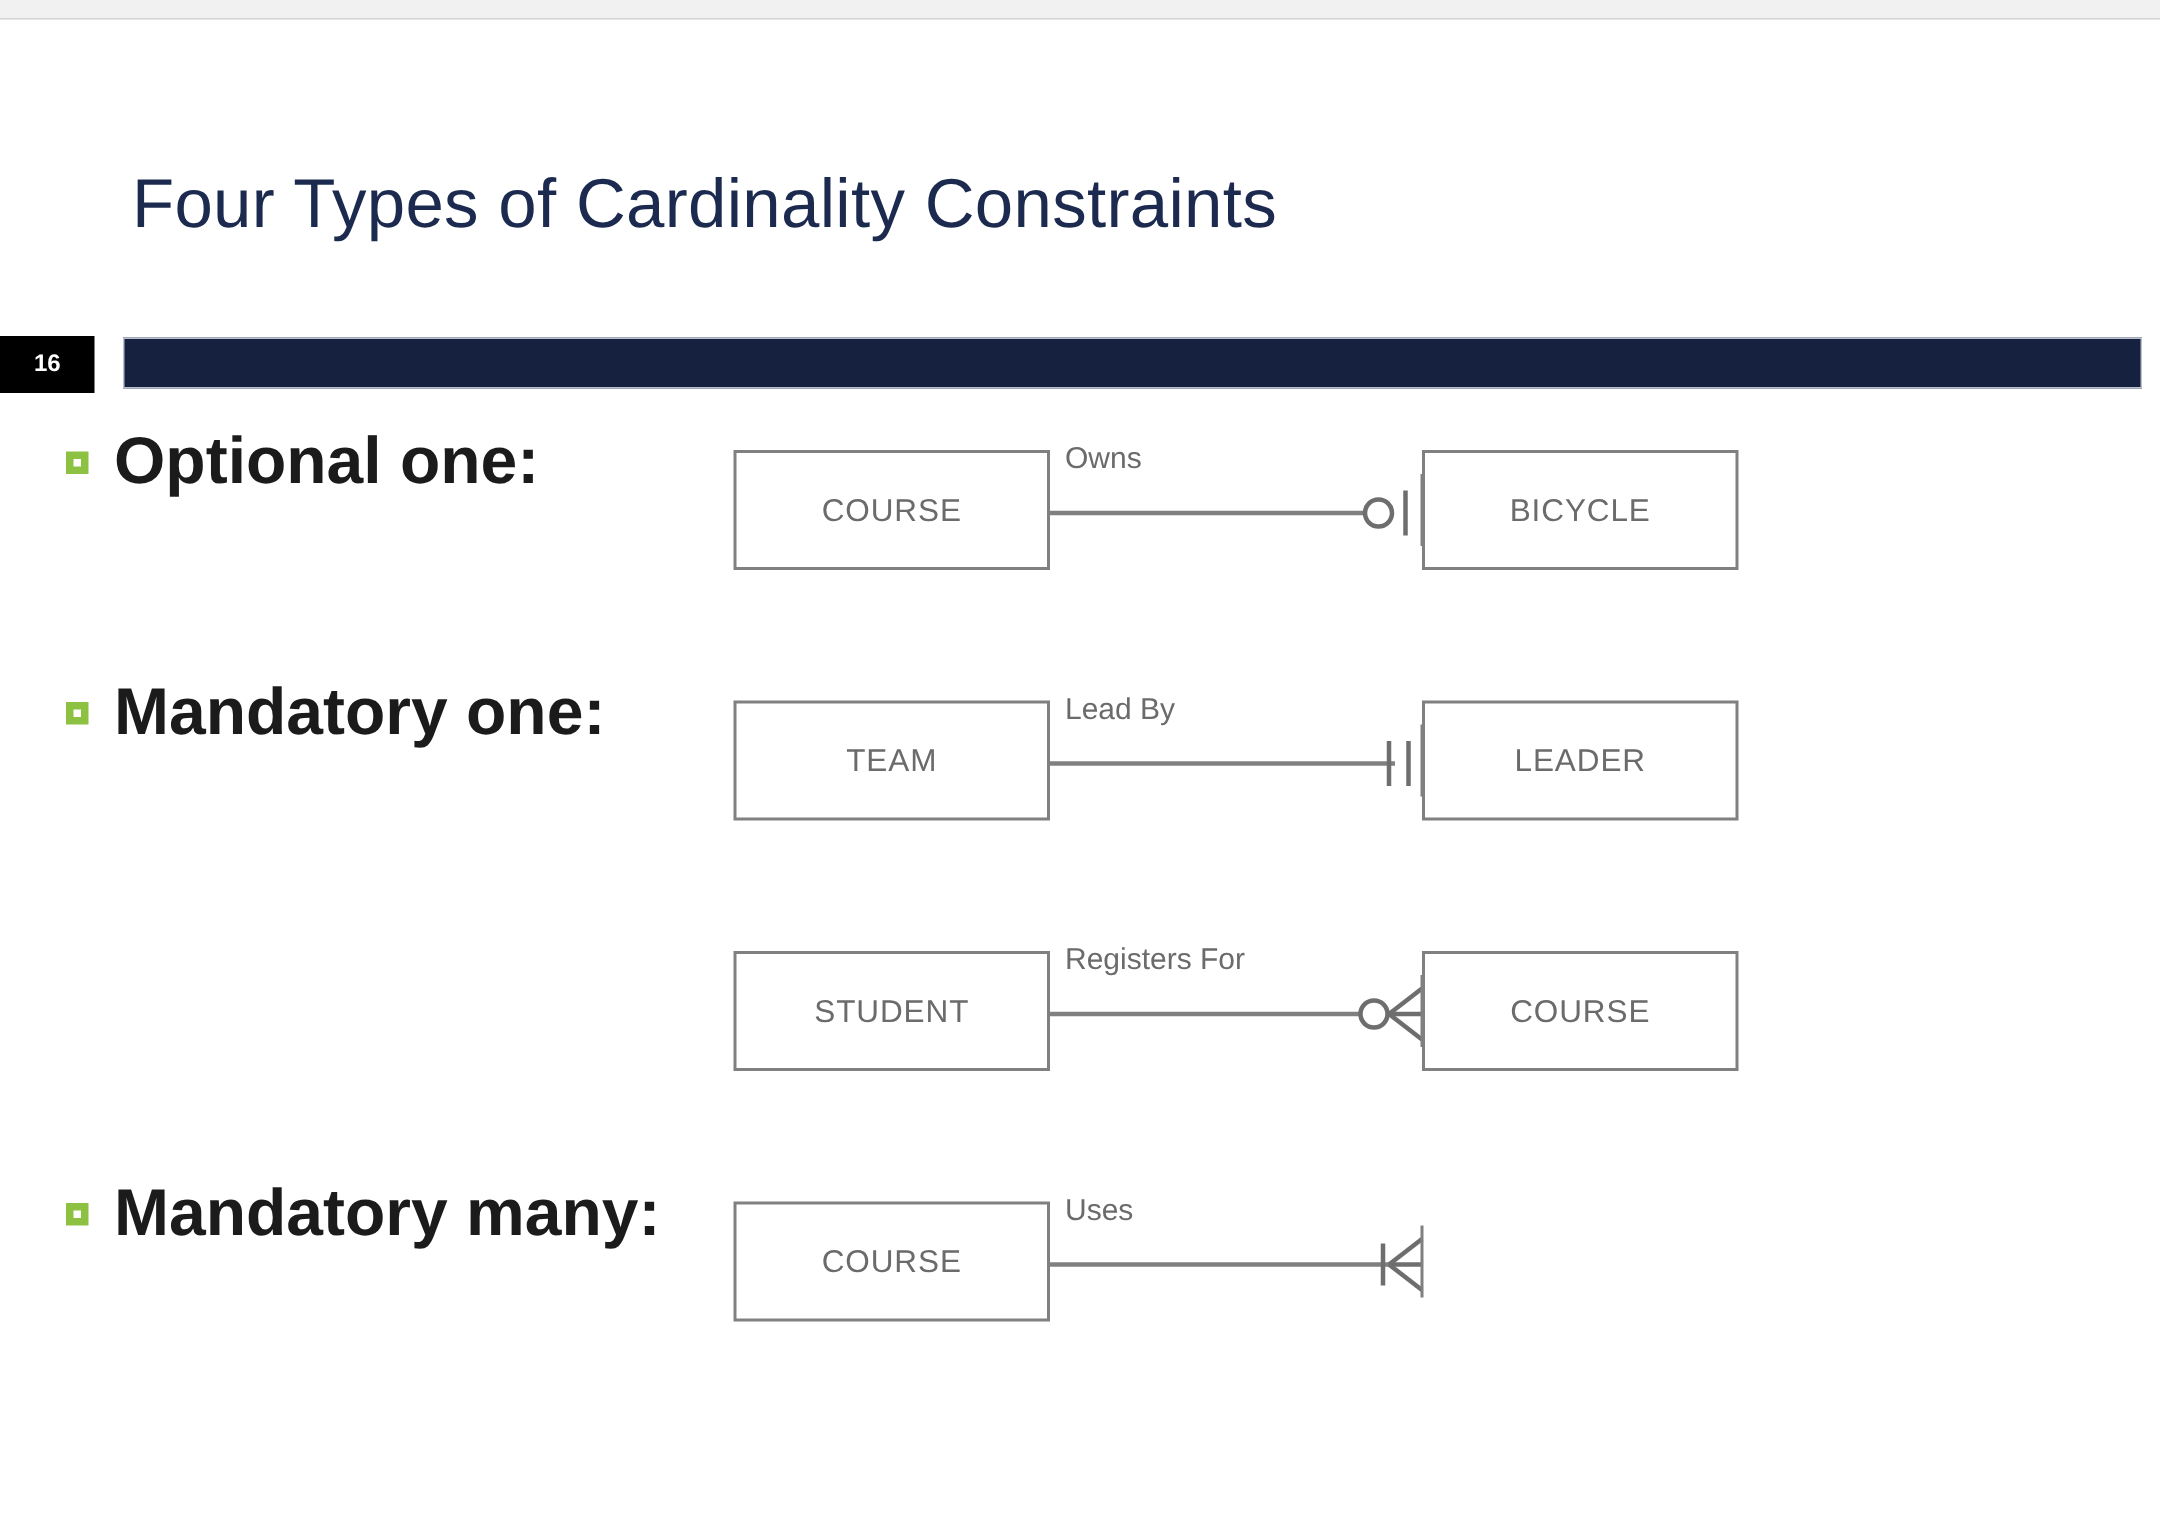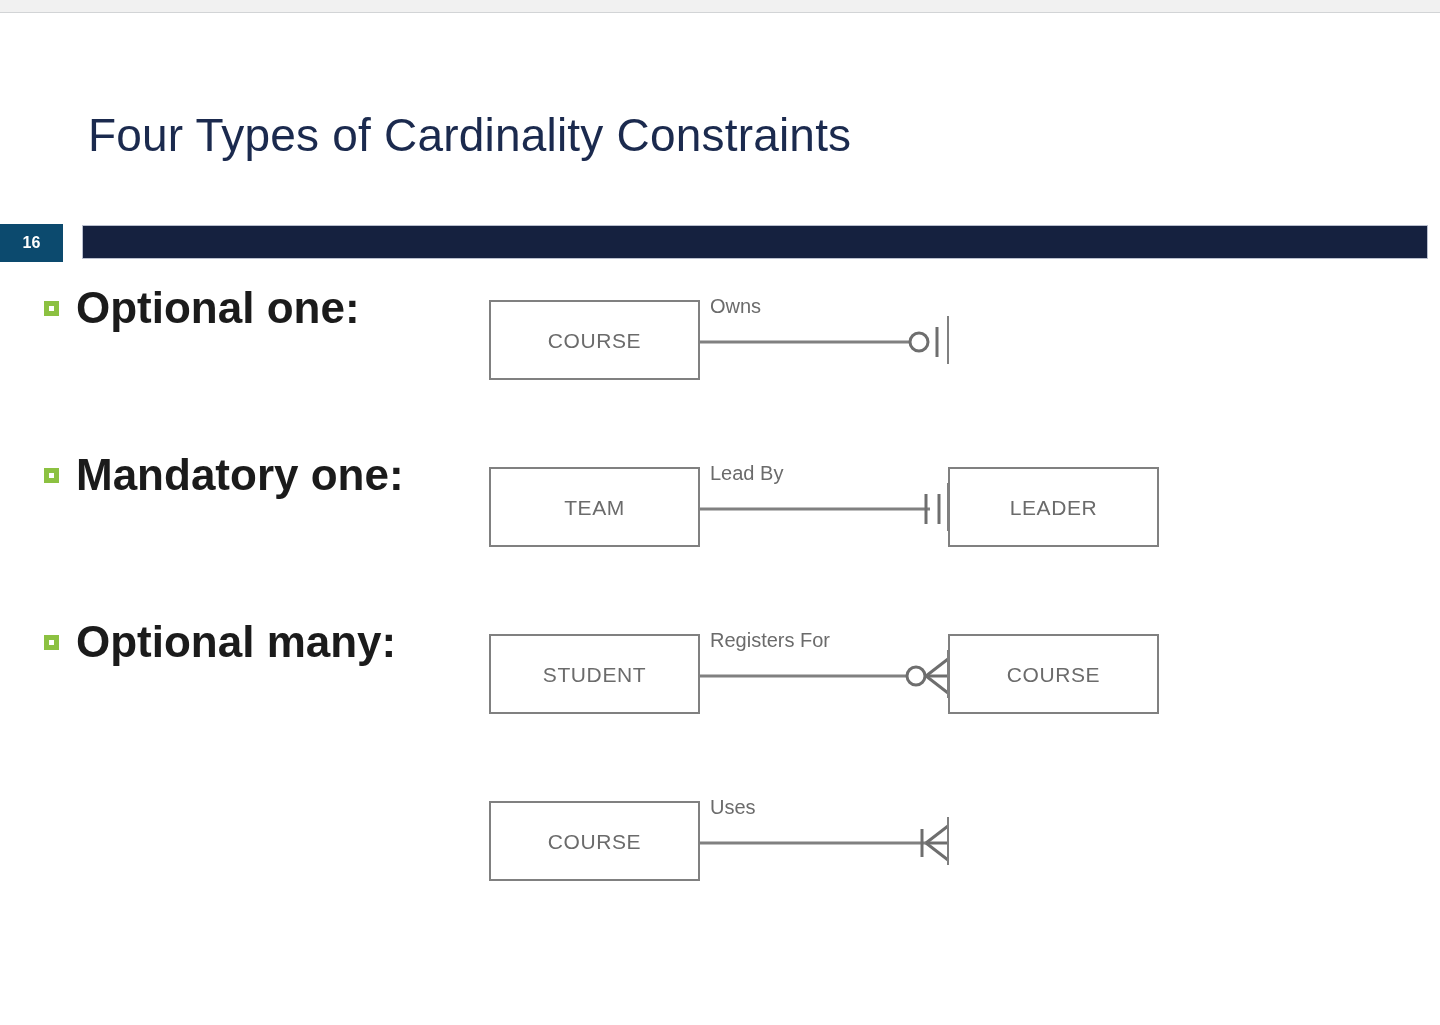--- a/index.html
+++ b/index.html
@@ -56,21 +56,21 @@
     top: 196px;
     width: 1440px;
     height: 48px;
   }
   .page-badge {
     position: absolute;
     left: 0;
     top: 14px;
     width: 63px;
     height: 38px;
-    background: #0c4a6e;
+    background: #000000;
     display: flex;
     align-items: center;
     justify-content: center;
   }
   .page-badge-num {
     color: #ffffff;
     font-size: 16px;
     font-weight: 700;
     line-height: 1;
   }
@@ -209,20 +209,23 @@
         <div class="connector">
           <span class="rel-label">Owns</span>
           <svg class="conn-svg" width="252" height="68" viewBox="0 0 252 68">
             <line x1="0" y1="46" x2="212" y2="46" stroke="#808080" stroke-width="3"></line>
             <circle cx="221" cy="46" r="9" fill="#ffffff" stroke="#6e6e6e" stroke-width="3"></circle>
             <line x1="239" y1="31" x2="239" y2="61" stroke="#6e6e6e" stroke-width="3"></line>
             <line x1="250" y1="20" x2="250" y2="72" stroke="#808080" stroke-width="2"></line>
           </svg>
         </div>
 
+        <div class="entity entity-right">
+          <span class="entity-name">BICYCLE</span>
+        </div>
       </div>
     </div>
 
     <div class="row">
       <div class="bullet-label">
         <span class="bullet-square"></span>
         <span class="row-label">Mandatory one:</span>
       </div>
 
       <div class="er">
@@ -240,24 +243,20 @@
           </svg>
         </div>
 
         <div class="entity entity-right">
           <span class="entity-name">LEADER</span>
         </div>
       </div>
     </div>
 
     <div class="row">
-      <div class="bullet-label">
-        <span class="bullet-square"></span>
-        <span class="row-label">Optional many:</span>
-      </div>
 
       <div class="er">
         <div class="entity entity-left">
           <span class="entity-name">STUDENT</span>
         </div>
 
         <div class="connector">
           <span class="rel-label">Registers For</span>
           <svg class="conn-svg" width="252" height="68" viewBox="0 0 252 68">
             <line x1="0" y1="46" x2="209" y2="46" stroke="#808080" stroke-width="3"></line>
@@ -269,20 +268,24 @@
           </svg>
         </div>
 
         <div class="entity entity-right">
           <span class="entity-name">COURSE</span>
         </div>
       </div>
     </div>
 
     <div class="row">
+      <div class="bullet-label">
+        <span class="bullet-square"></span>
+        <span class="row-label">Mandatory many:</span>
+      </div>
 
       <div class="er">
         <div class="entity entity-left">
           <span class="entity-name">COURSE</span>
         </div>
 
         <div class="connector">
           <span class="rel-label">Uses</span>
           <svg class="conn-svg" width="252" height="68" viewBox="0 0 252 68">
             <line x1="0" y1="46" x2="228" y2="46" stroke="#808080" stroke-width="3"></line>

